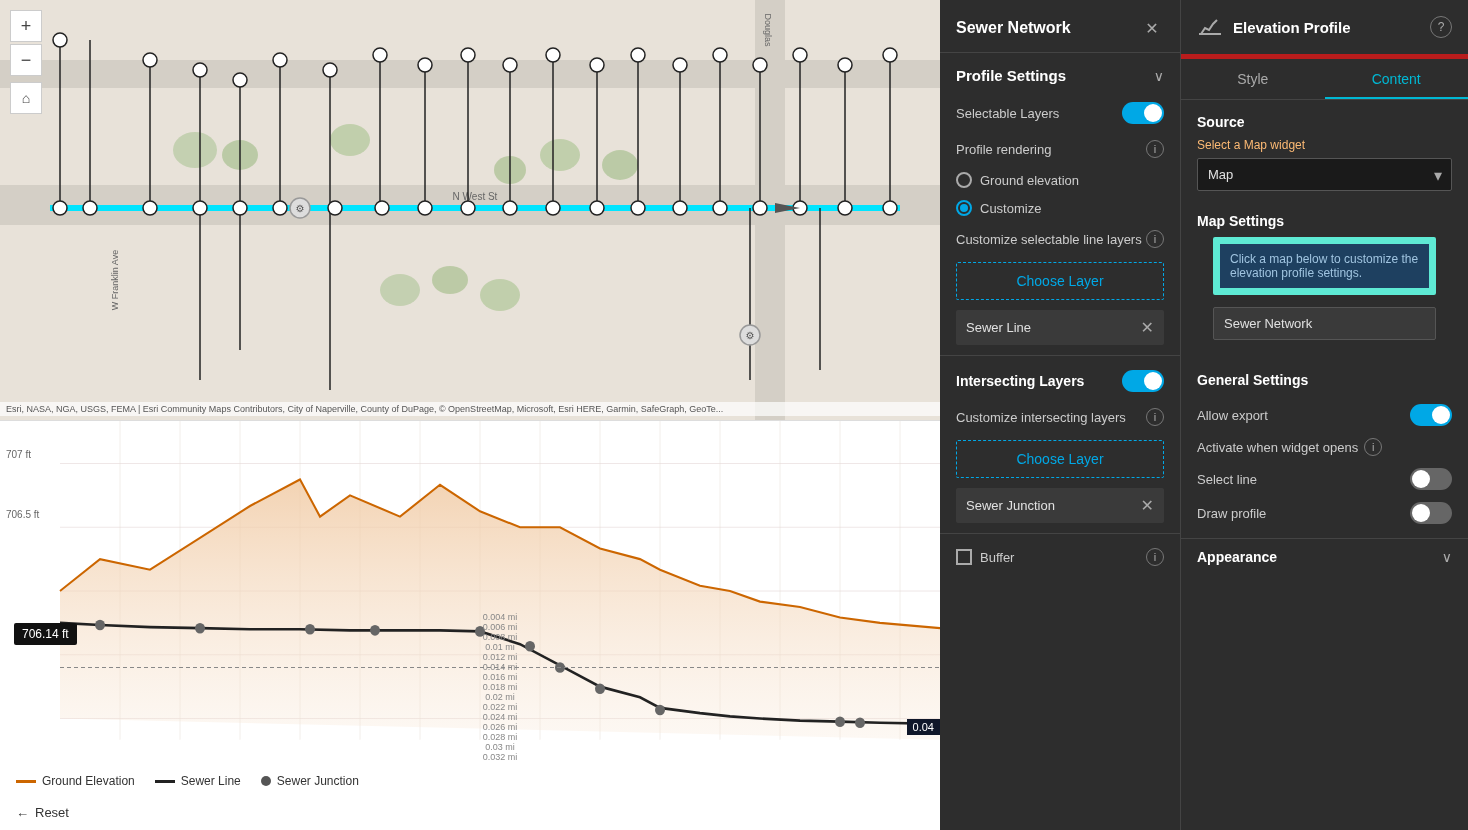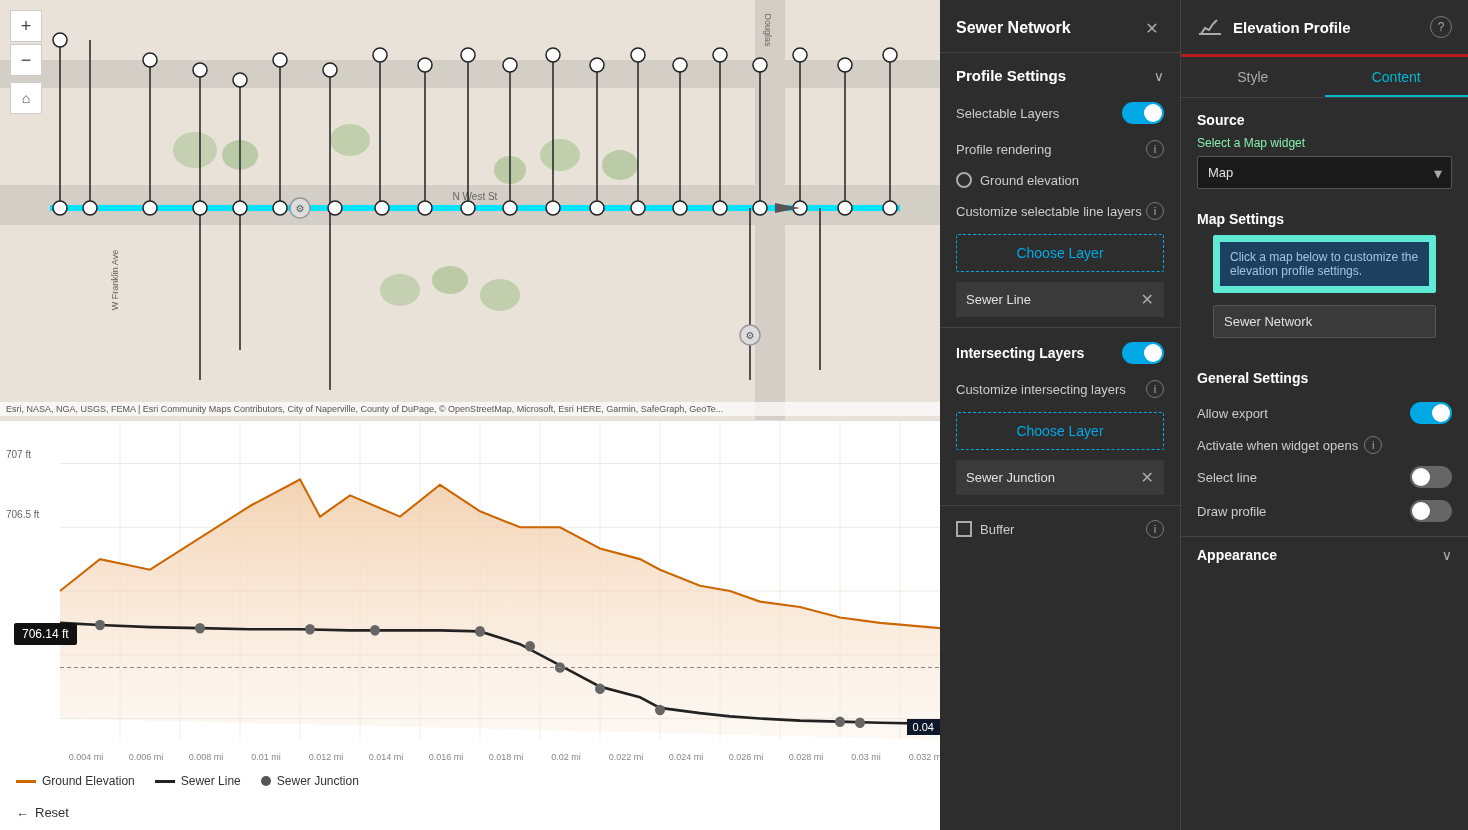--- a/index.html
+++ b/index.html
@@ -334,21 +334,21 @@
       display: flex;
       flex-direction: column;
       color: #e0e0e0;
       border-left: 1px solid #444;
     }
     .elevation-header {
       display: flex;
       align-items: center;
       justify-content: space-between;
       padding: 14px 16px;
-      border-bottom: 3px solid #b91c1c;
+      border-bottom: 5px solid #b91c1c;
     }
     .elevation-title-row {
       display: flex;
       align-items: center;
       gap: 10px;
     }
     .elevation-icon {
       width: 26px;
       height: 26px;
       display: flex;
@@ -410,21 +410,21 @@
       padding: 14px 16px 8px;
     }
     .ev-section-title {
       font-size: 14px;
       font-weight: 600;
       color: #fff;
       margin-bottom: 8px;
     }
     .ev-label {
       font-size: 12px;
-      color: #86efac;
+      color: #fdba74;
       margin-bottom: 6px;
     }
     .ev-select-wrap {
       position: relative;
     }
     .ev-select-wrap::after {
       content: '▾';
       position: absolute;
       right: 10px;
       top: 50%;
@@ -677,21 +677,21 @@
       <circle cx="840" cy="283" r="5" fill="#666"></circle>
       <circle cx="860" cy="284" r="5" fill="#666"></circle>
 
       <line x1="60" y1="232" x2="940" y2="232" stroke="#888" stroke-width="1" stroke-dasharray="4,3"></line>
     </svg>
 
     
     <div class="tooltip-box">706.14 ft</div>
 
     
-    <div style="position:absolute;bottom:68px;left:60px;right:0;display:flex;gap:8px;overflow:hidden;">
+    <div style="position:absolute;bottom:68px;left:60px;right:0;display:flex;gap:0;overflow:hidden;flex-direction:column;">
       <span style="font-size:9px;color:#888;min-width:52px;text-align:center">0.004 mi</span>
       <span style="font-size:9px;color:#888;min-width:52px;text-align:center">0.006 mi</span>
       <span style="font-size:9px;color:#888;min-width:52px;text-align:center">0.008 mi</span>
       <span style="font-size:9px;color:#888;min-width:52px;text-align:center">0.01 mi</span>
       <span style="font-size:9px;color:#888;min-width:52px;text-align:center">0.012 mi</span>
       <span style="font-size:9px;color:#888;min-width:52px;text-align:center">0.014 mi</span>
       <span style="font-size:9px;color:#888;min-width:52px;text-align:center">0.016 mi</span>
       <span style="font-size:9px;color:#888;min-width:52px;text-align:center">0.018 mi</span>
       <span style="font-size:9px;color:#888;min-width:52px;text-align:center">0.02 mi</span>
       <span style="font-size:9px;color:#888;min-width:52px;text-align:center">0.022 mi</span>
@@ -747,20 +747,24 @@
   <div class="section-row">
     <span class="section-label">Profile rendering</span>
     <div class="info-icon">i</div>
   </div>
 
   <div class="radio-row">
     <div class="radio-circle"></div>
     <span class="radio-label">Ground elevation</span>
   </div>
 
+  <div class="radio-row">
+    <div class="radio-circle selected"></div>
+    <span class="radio-label">Customize</span>
+  </div>
 
   <div class="section-row">
     <span class="section-label">Customize selectable line layers</span>
     <div class="info-icon">i</div>
   </div>
 
   <button class="choose-layer-btn">Choose Layer</button>
 
   <div class="layer-tag">
     <span>Sewer Line</span>

